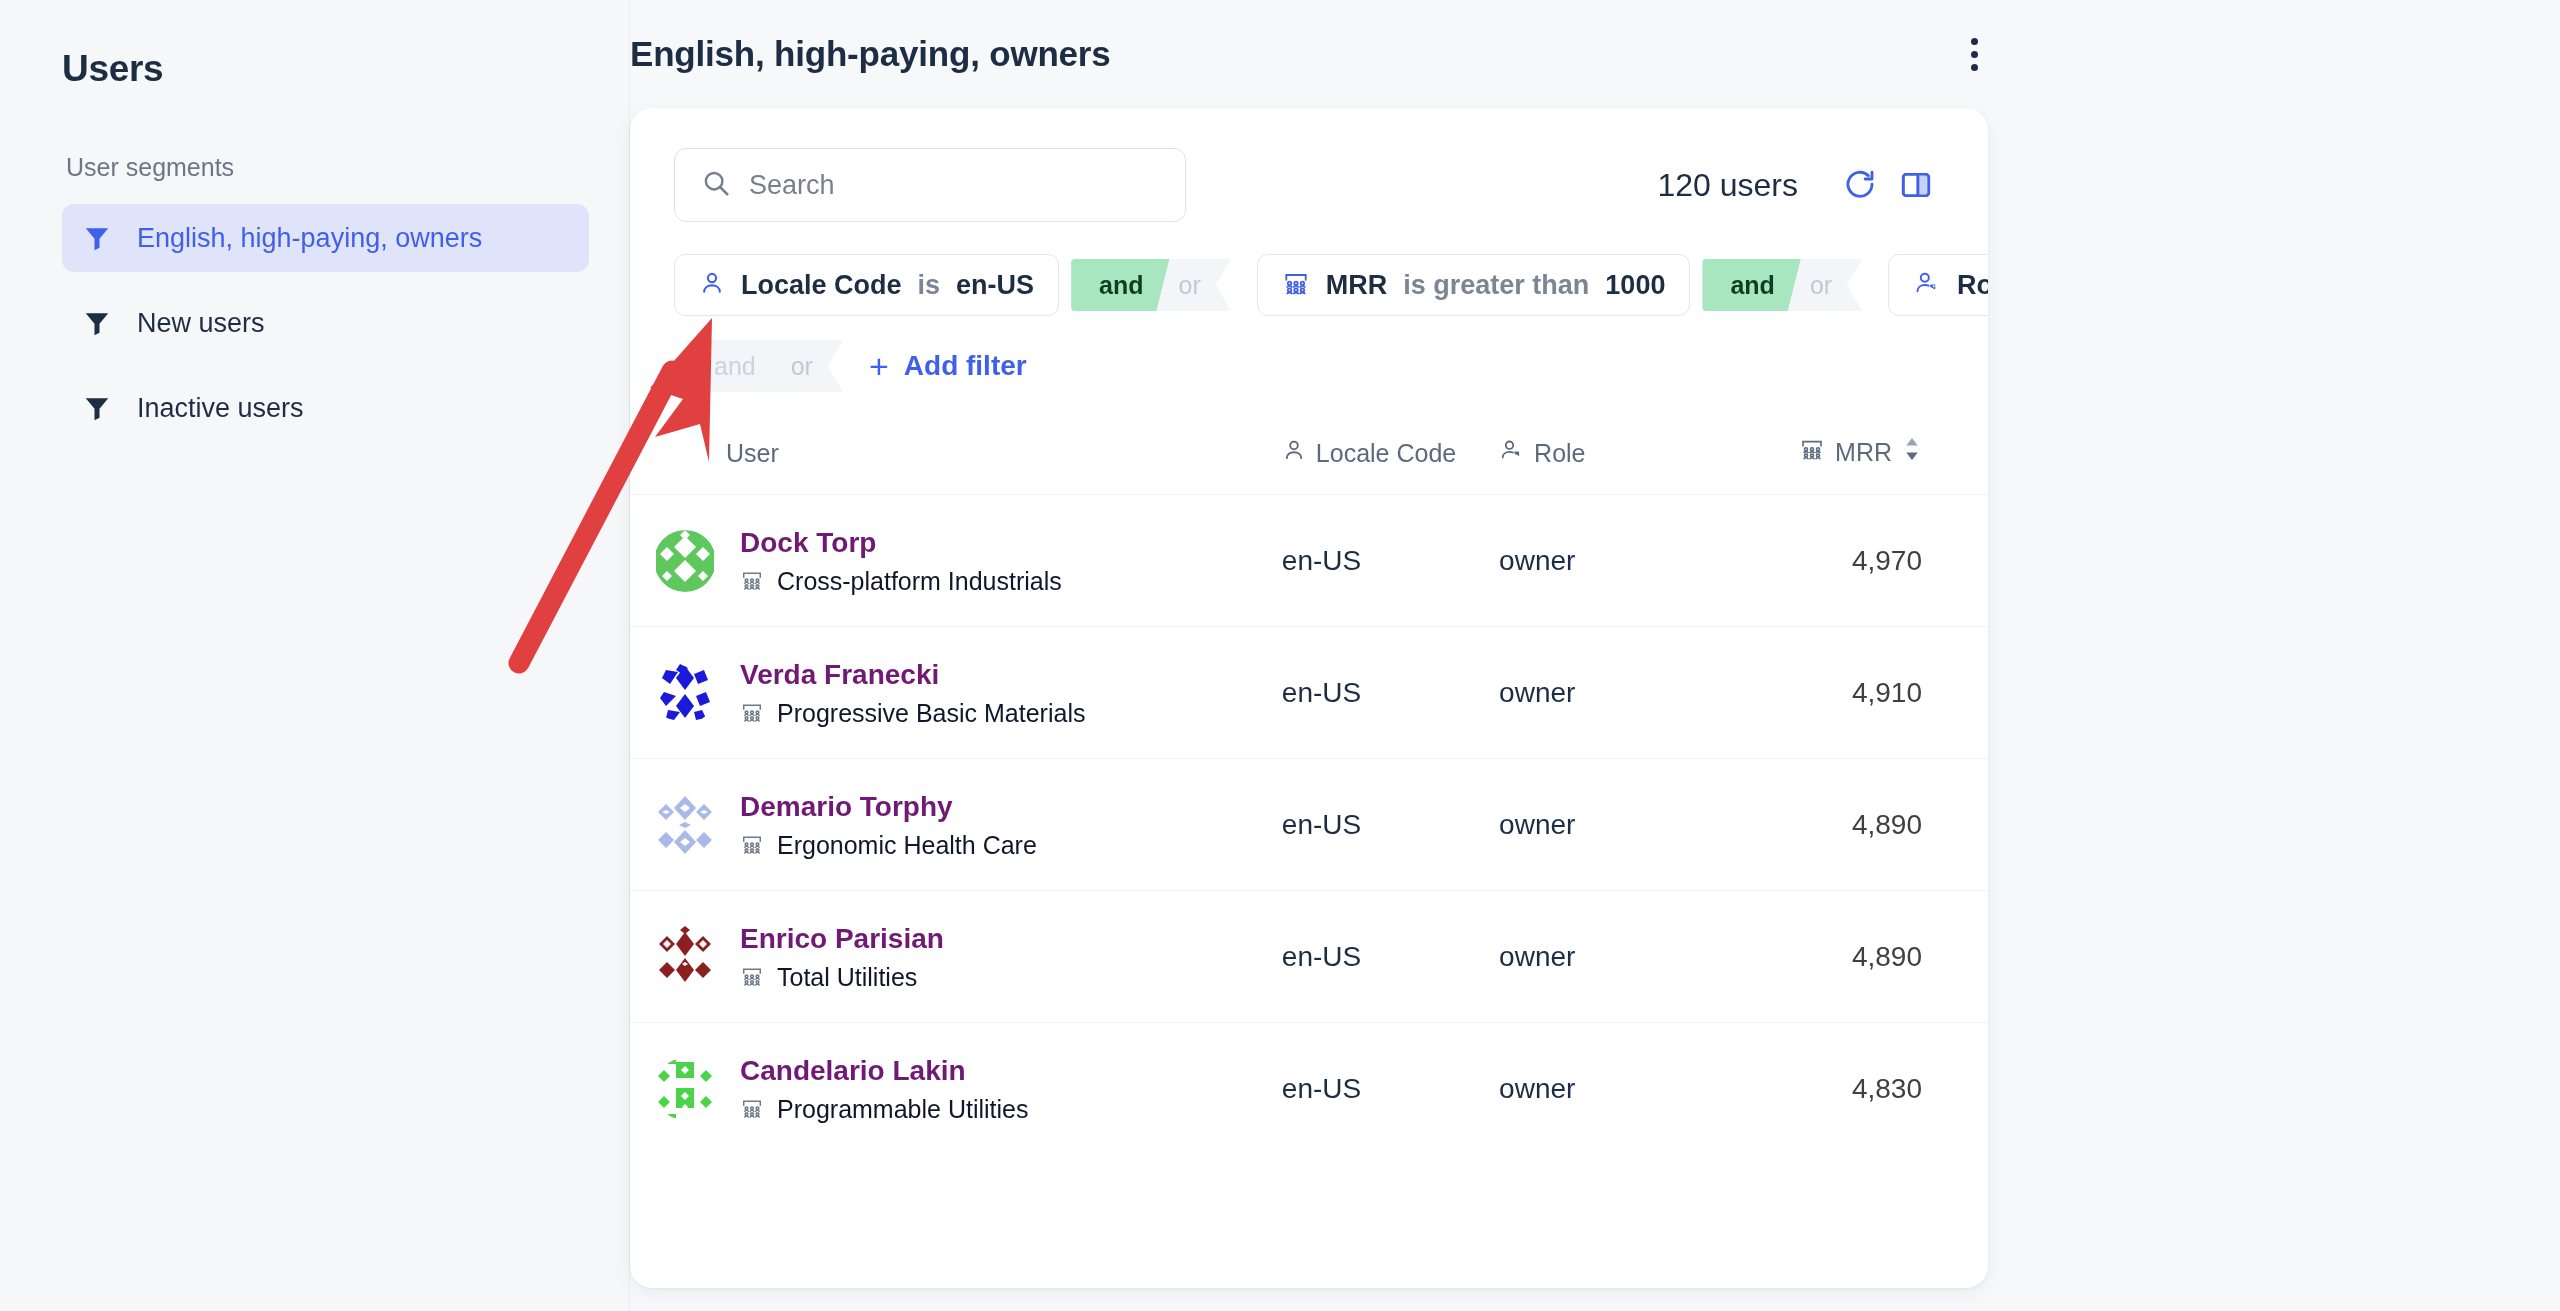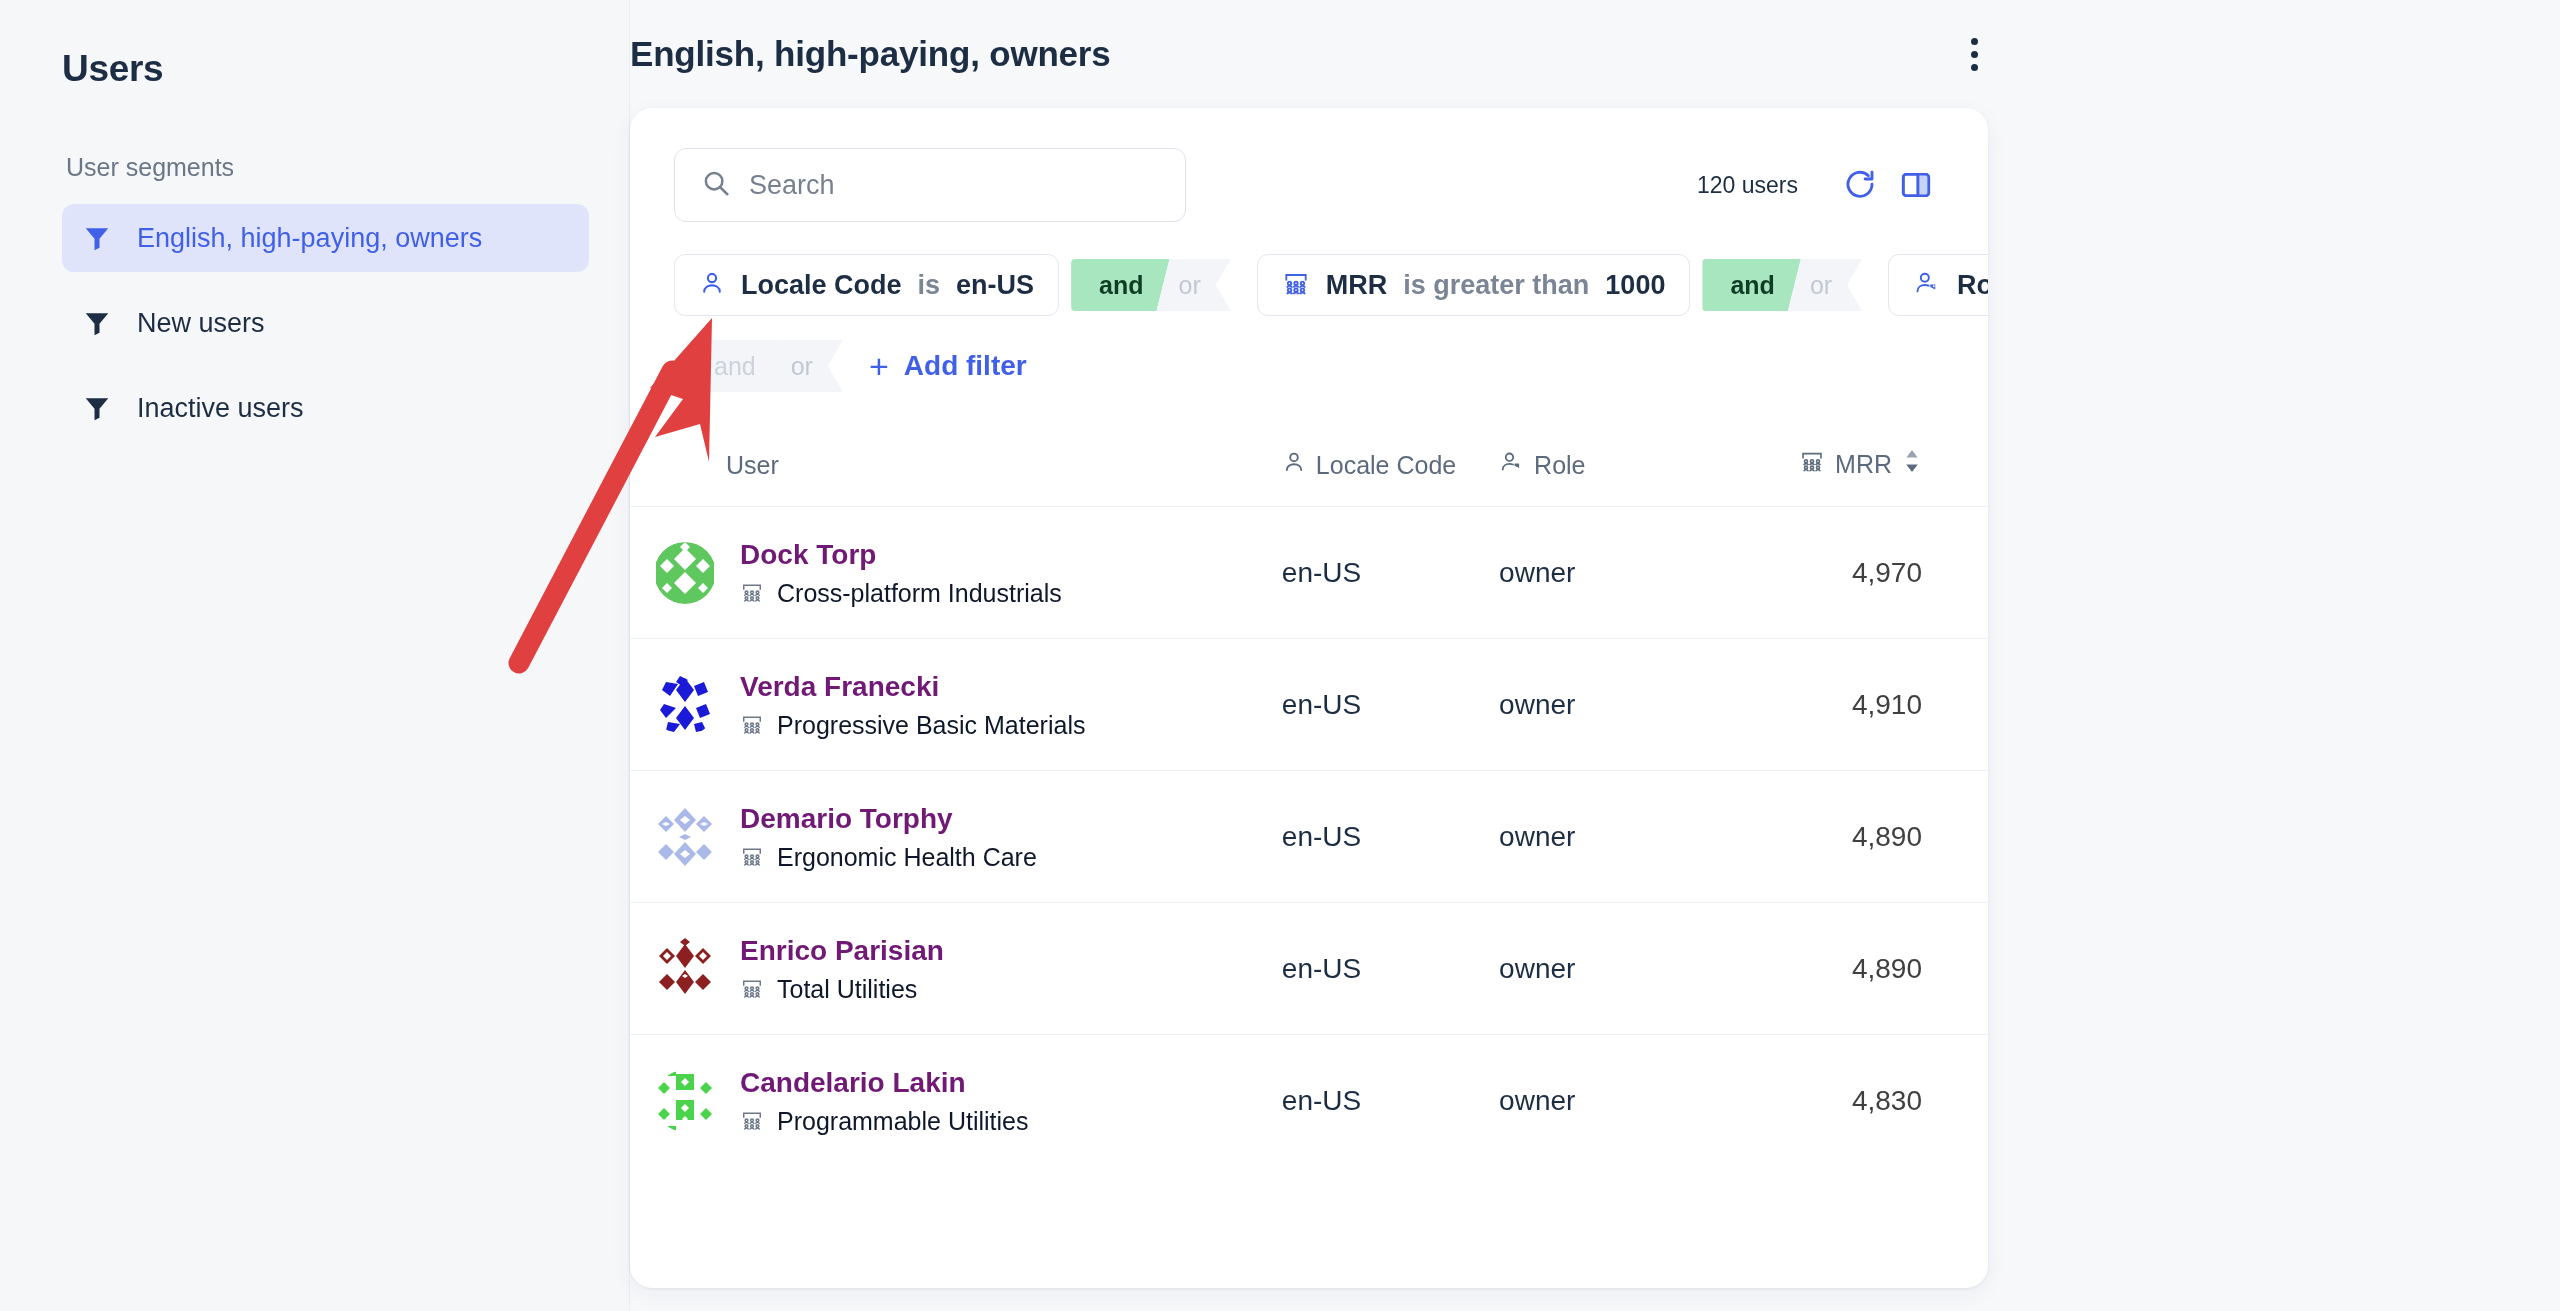--- a/index.html
+++ b/index.html
@@ -62,21 +62,21 @@
 
   .card-top { padding:40px 44px 0 44px; }
 
   .searchrow { display:flex; align-items:center; }
   .search-box {
     width:512px; height:74px; border:1.6px solid #dde2ea; border-radius:12px;
     display:flex; align-items:center; gap:18px; padding:0 26px; background:#fff;
   }
   .search-ph { font-size:27px; color:#76808f; }
   .spacer { flex:1; }
-  .users-count { font-size:23px; color:#1d2d44; margin-right:34px; white-space:nowrap; }
+  .users-count { font-size:32px; color:#1d2d44; margin-right:34px; white-space:nowrap; }
   .icon-btn { width:56px; height:56px; display:flex; align-items:center; justify-content:center;
               cursor:pointer; border-radius:8px; }
 
   
   .filterrow { display:flex; align-items:center; margin-top:32px; flex-wrap:nowrap; }
   .pill {
     height:62px; border:1.6px solid #e2e6ee; border-radius:11px; background:#fff;
     display:flex; align-items:center; gap:16px; padding:0 24px; white-space:nowrap;
     cursor:pointer;
   }
@@ -101,21 +101,21 @@
   .conj.inactive .seg-and { background:#f3f5f8; color:#ccd3dd; font-weight:400; }
 
   .addrow { display:flex; align-items:center; margin-top:24px; }
   .addfilter {
     display:flex; align-items:center; gap:15px; cursor:pointer;
     font-size:28px; color:#4160e8; font-weight:700;
   }
   .plus { font-size:34px; font-weight:400; color:#4160e8; line-height:1; }
 
   
-  table { width:100%; border-collapse:collapse; margin-top:56px; }
+  table { width:100%; border-collapse:collapse; margin-top:44px; }
   thead th {
     font-size:25px; color:#5c6a7d; font-weight:400; text-align:left;
     padding:0 0 26px 0; vertical-align:bottom; white-space:nowrap;
   }
   th.c-user { padding-left:96px; width:48%; }
   th.c-loc  { width:16%; }
   th.c-role { width:16%; }
   th.c-mrr  { text-align:right; padding-right:66px; }
   .th-in { display:flex; align-items:center; gap:10px; }
   .th-in.right { justify-content:flex-end; }

